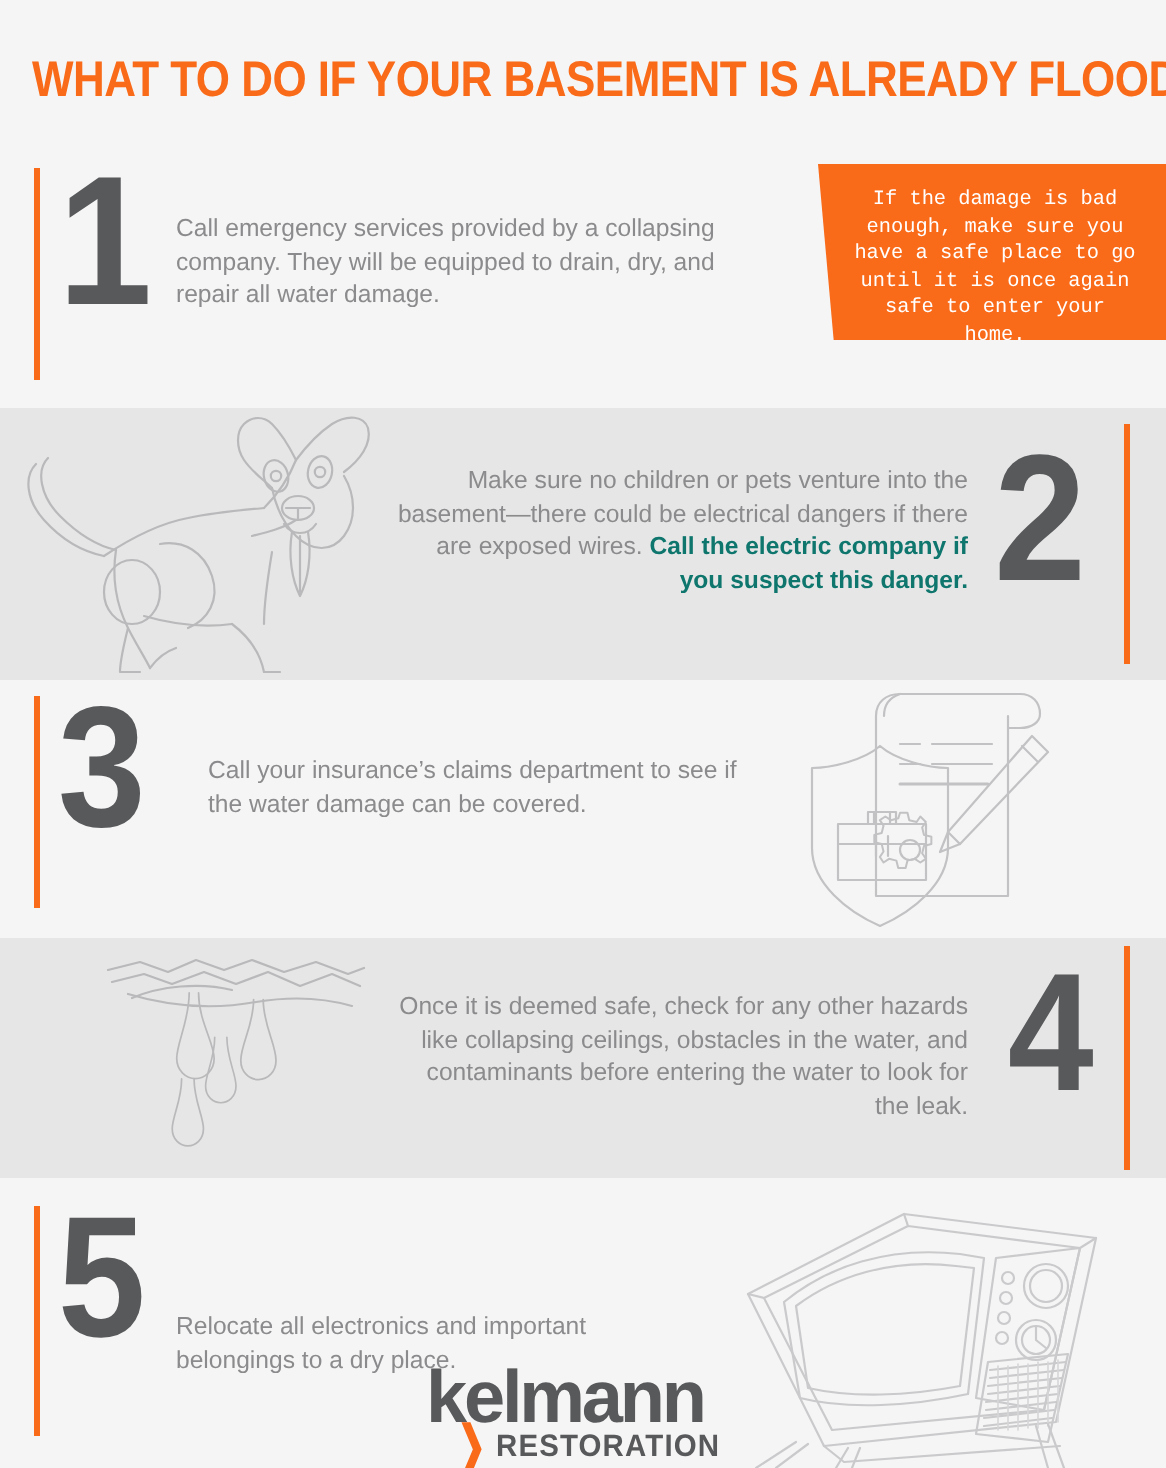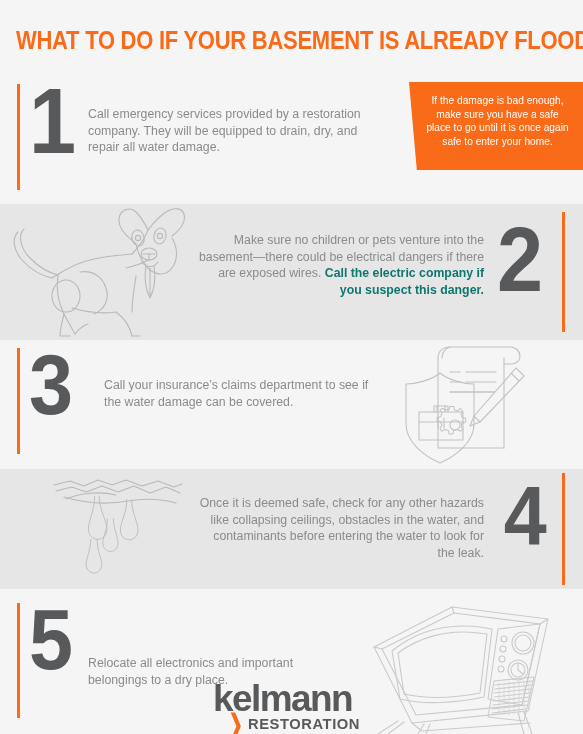--- a/index.html
+++ b/index.html
@@ -73,20 +73,21 @@
     background: #f96a19;
     color: #ffffff;
     font-size: 10.2px;
     line-height: 13.6px;
     text-align: center;
     box-sizing: border-box;
     clip-path: polygon(0% 0%, 100% 0%, 100% 100%, 4.5% 100%);
   }
   .callout-inner {
     padding: 12px 13px 10px 16px;
+    font-family: Liberation Mono, monospace;
   }
 
   
   .illus {
     position: absolute;
     pointer-events: none;
   }
 
   
   .logo {
@@ -131,21 +132,21 @@
 <body>
 
 <div class="infographic-title">WHAT TO DO IF YOUR BASEMENT IS ALREADY FLOODED</div>
 
 <div class="step band-light" style="top:70px; height:134px;">
 
   <div class="accent-bar" style="left:17px; top:14px; height:106px;"></div>
 
   <div class="numeral" style="left:27px; top:16px; font-size:92px;">1</div>
 
-  <div class="body-text" style="left:88px; top:36px; width:278px;">Call emergency services provided by a restoration company. They will be equipped to drain, dry, and repair all water damage.</div>
+  <div class="body-text" style="left:88px; top:36px; width:278px;">Call emergency services provided by a collapsing company. They will be equipped to drain, dry, and repair all water damage.</div>
 
   <div class="callout" style="left:409px; top:12px; width:174px; height:88px;">
     <div class="callout-inner">If the damage is bad enough, make sure you have a safe place to go until it is once again safe to enter your home.</div>
   </div>
 </div>
 
 <div class="step band-gray" style="top:204px; height:136px;">
 
   <div class="accent-bar" style="left:562px; top:8px; height:120px;"></div>
 

